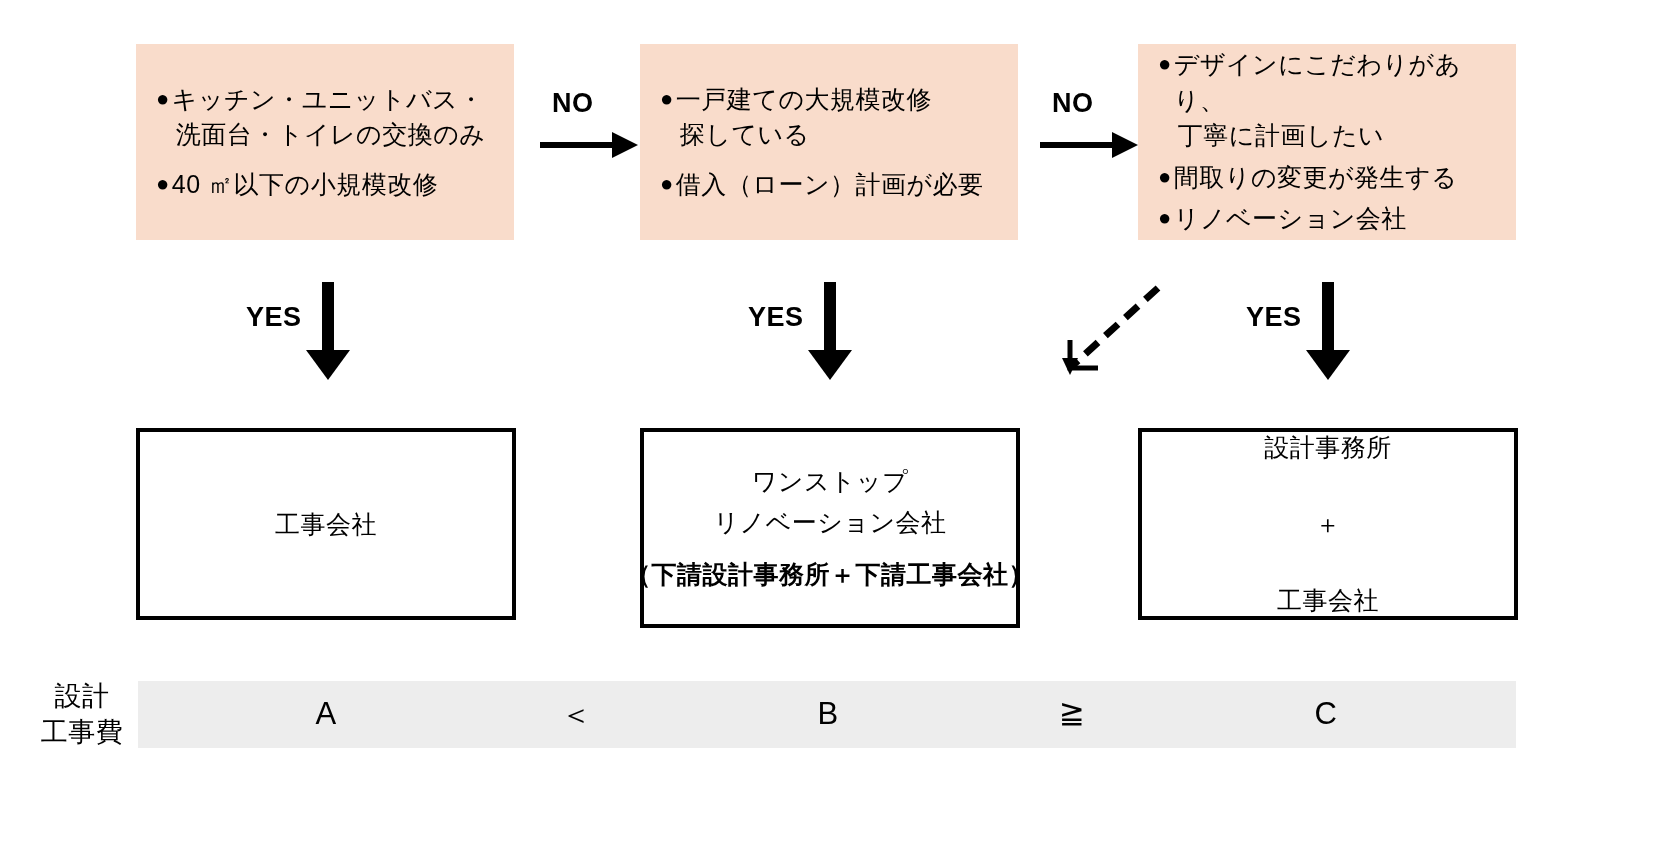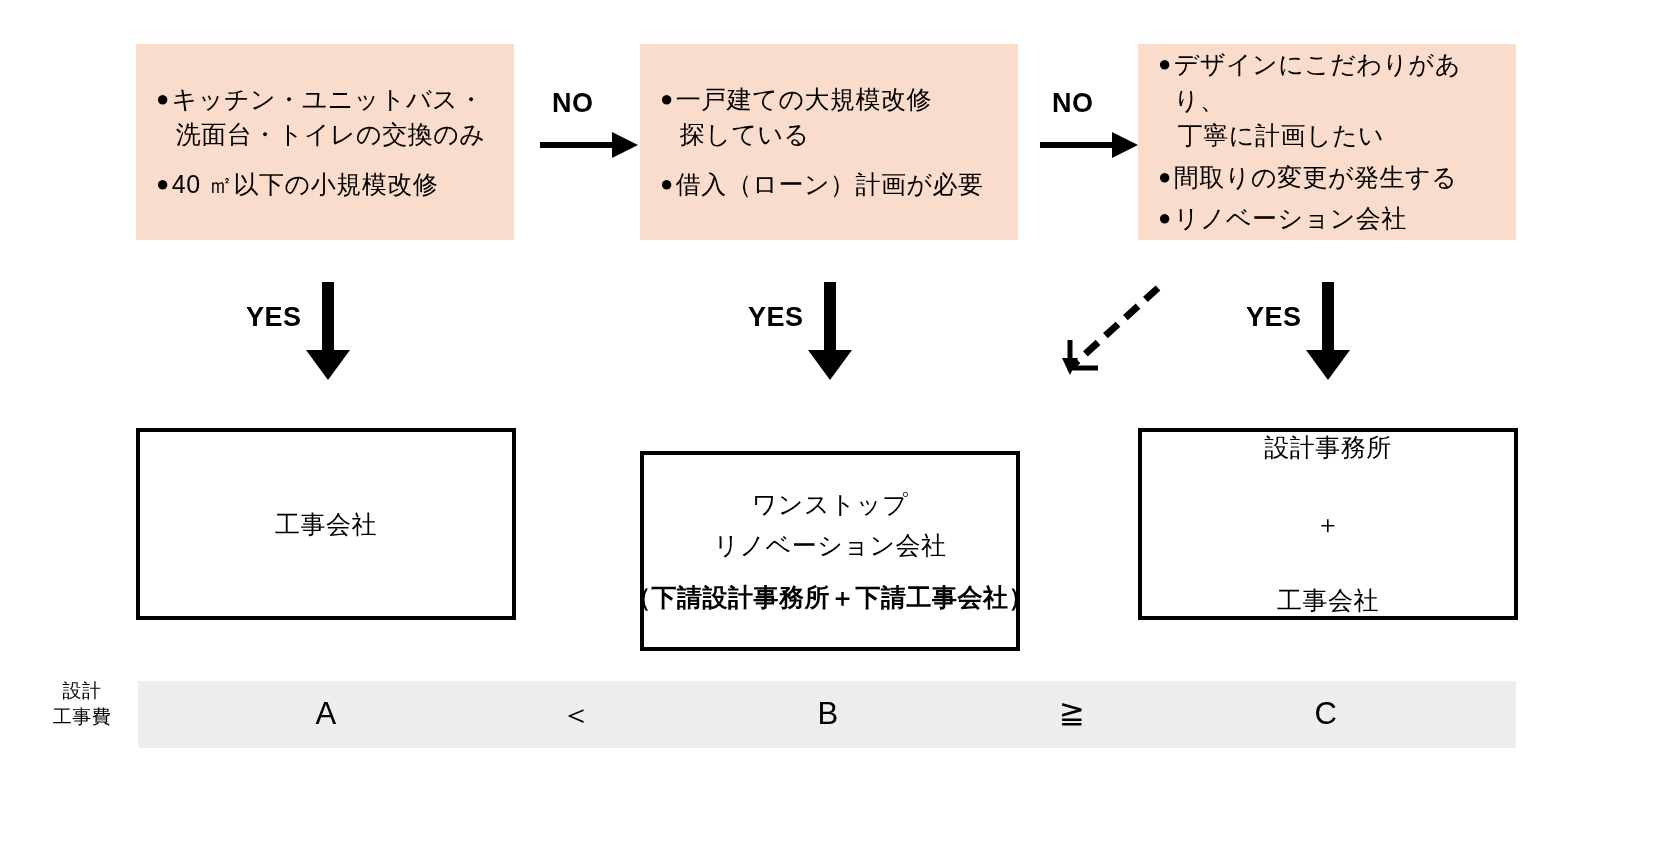--- a/index.html
+++ b/index.html
@@ -131,21 +131,21 @@
   }
 
   
   .cost-bar {
     position: absolute;
     background: #EDEDED;
     display: block;
   }
   .cost-label {
     position: absolute;
-    font-size: 19px;
+    font-size: 27px;
     line-height: 1.35;
     text-align: center;
     letter-spacing: 0.5px;
   }
   .cost-label span { display: block; }
   .cost-item {
     position: absolute;
     font-size: 31px;
     text-align: center;
     letter-spacing: 0.5px;
@@ -242,21 +242,21 @@
       <line x1="118" y1="8" x2="32" y2="86" stroke="#000" stroke-width="7" stroke-dasharray="17,10" stroke-linecap="butt"></line>
       <polyline points="30,60 30,88 58,88" fill="none" stroke="#000" stroke-width="5"></polyline>
       <polygon points="30,95 22,78 38,78" fill="#000"></polygon>
     </svg>
   </div>
 
   <div class="result-box" style="left:136px; top:428px; width:380px; height:192px;">
     <span class="rline">工事会社</span>
   </div>
 
-  <div class="result-box" style="left:640px; top:428px; width:380px; height:200px;margin-top:23px;">
+  <div class="result-box" style="left:640px; top:428px; width:380px; height:200px;">
     <span class="rline">ワンストップ</span>
     <span class="rline">リノベーション会社</span>
     <span class="rline gap">（下請設計事務所＋下請工事会社）</span>
   </div>
 
   <div class="result-box" style="left:1138px; top:428px; width:380px; height:192px;gap:36px;">
     <span class="rline">設計事務所</span>
     <span class="rline">＋</span>
     <span class="rline">工事会社</span>
   </div>

